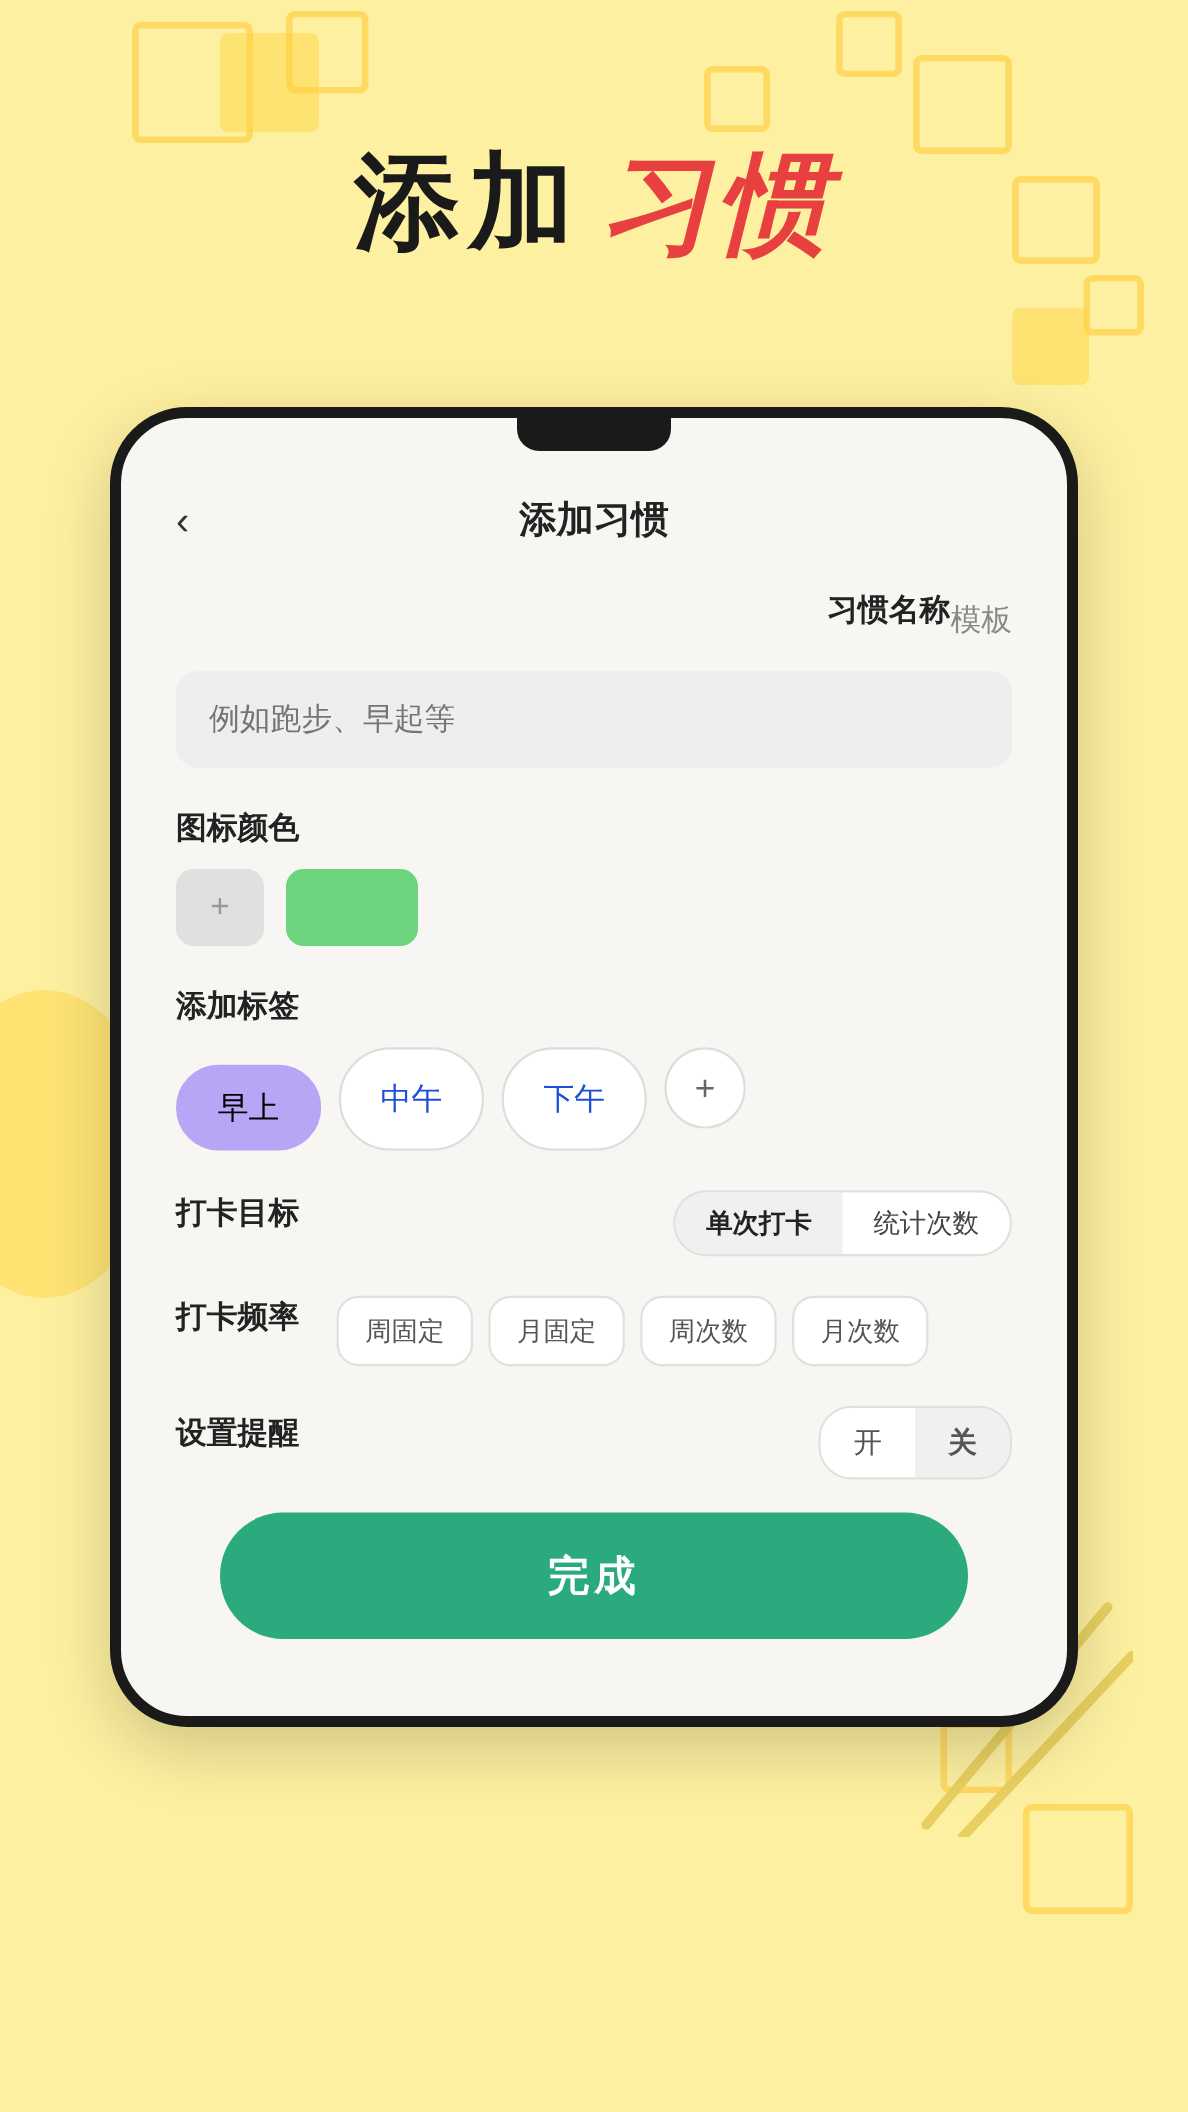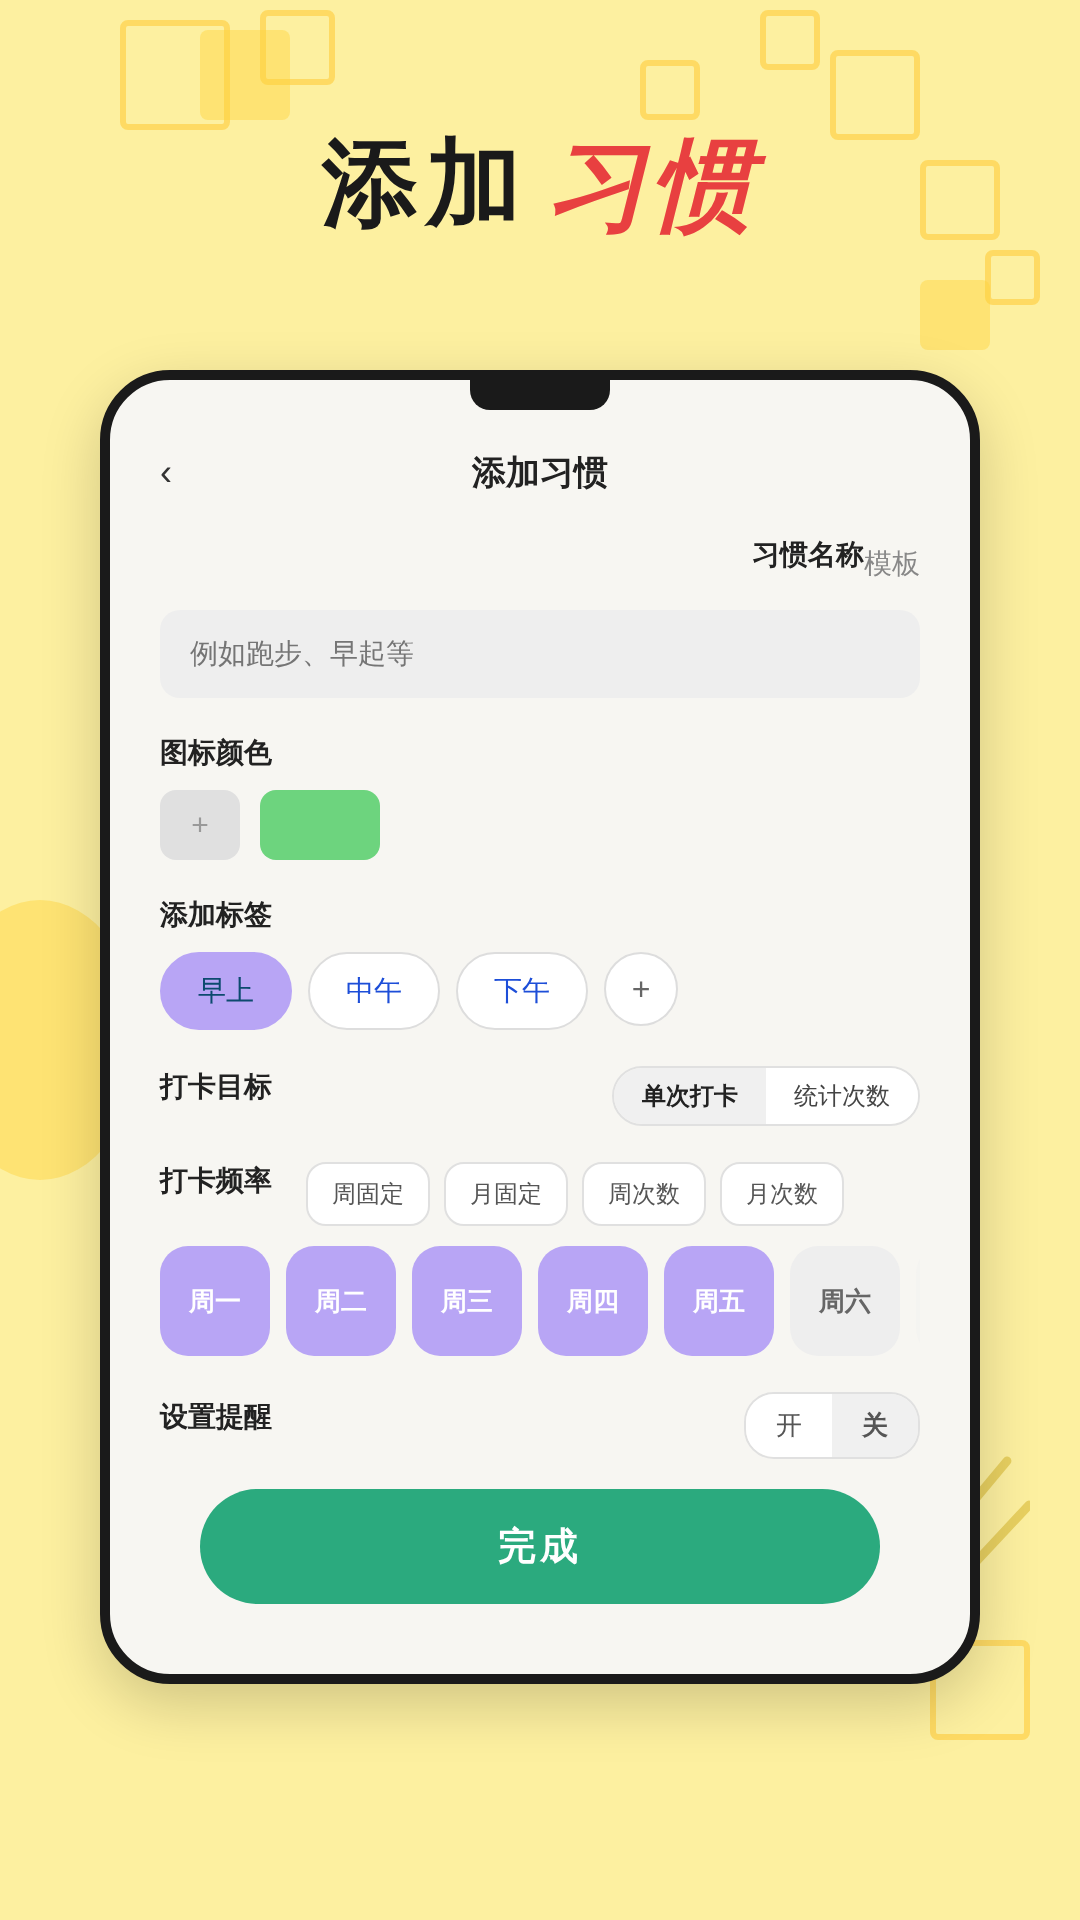--- a/index.html
+++ b/index.html
@@ -208,21 +208,22 @@
       border-radius: 50px;
       border: 2px solid #ddd;
       font-size: 28px;
       cursor: pointer;
       background: #fff;
       color: #1d4ed8;
     }
     .tag-btn.active {
       background: #b8a5f5;
       border-color: #b8a5f5;
-      color: #0c4a6e;
+      color: #000000;
+      margin-top: 16px;
     }
     .tag-add {
       width: 74px;
       height: 74px;
       border-radius: 50px;
       border: 2px solid #ddd;
       background: #fff;
       font-size: 32px;
       color: #666;
       display: flex;
@@ -447,29 +448,20 @@
 
     
     <div class="freq-section">
       <div class="freq-row">
         <span class="section-label" style="margin-right:20px;">打卡频率</span>
         <button class="freq-btn">周固定</button>
         <button class="freq-btn">月固定</button>
         <button class="freq-btn">周次数</button>
         <button class="freq-btn">月次数</button>
       </div>
-      <div class="weekday-row">
-        <button class="weekday-btn active">周一</button>
-        <button class="weekday-btn active">周二</button>
-        <button class="weekday-btn active">周三</button>
-        <button class="weekday-btn active">周四</button>
-        <button class="weekday-btn active">周五</button>
-        <button class="weekday-btn inactive">周六</button>
-        <button class="weekday-btn inactive" style="opacity:0.3;">周日</button>
-      </div>
     </div>
 
     
     <div class="reminder-section">
       <div class="reminder-row">
         <span class="section-label">设置提醒</span>
         <div class="onoff-group">
           <button class="onoff-btn">开</button>
           <button class="onoff-btn active">关</button>
         </div>

